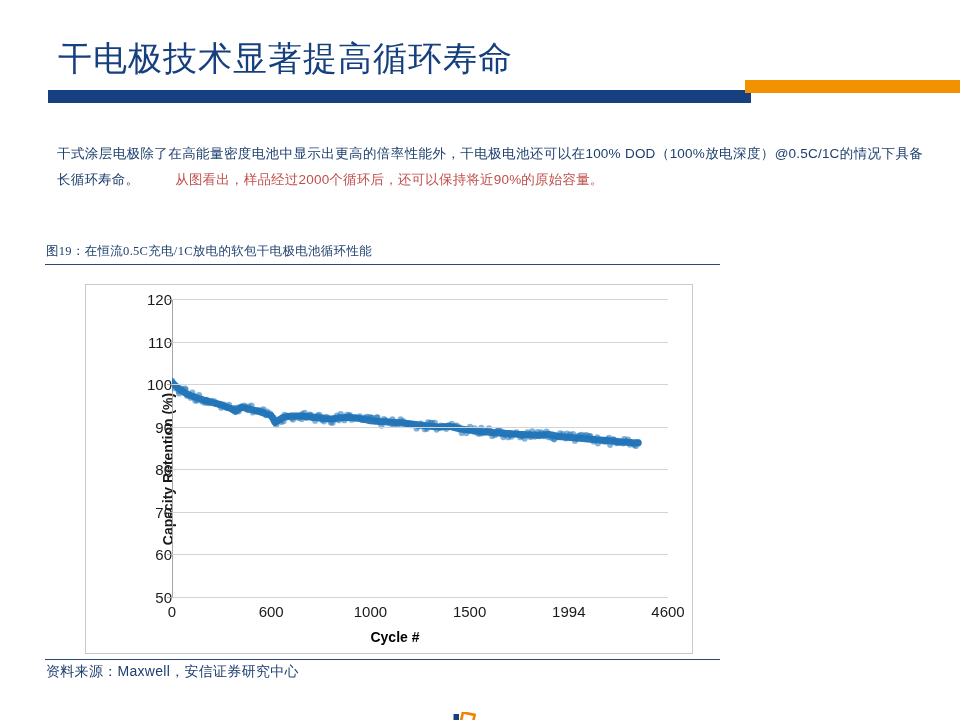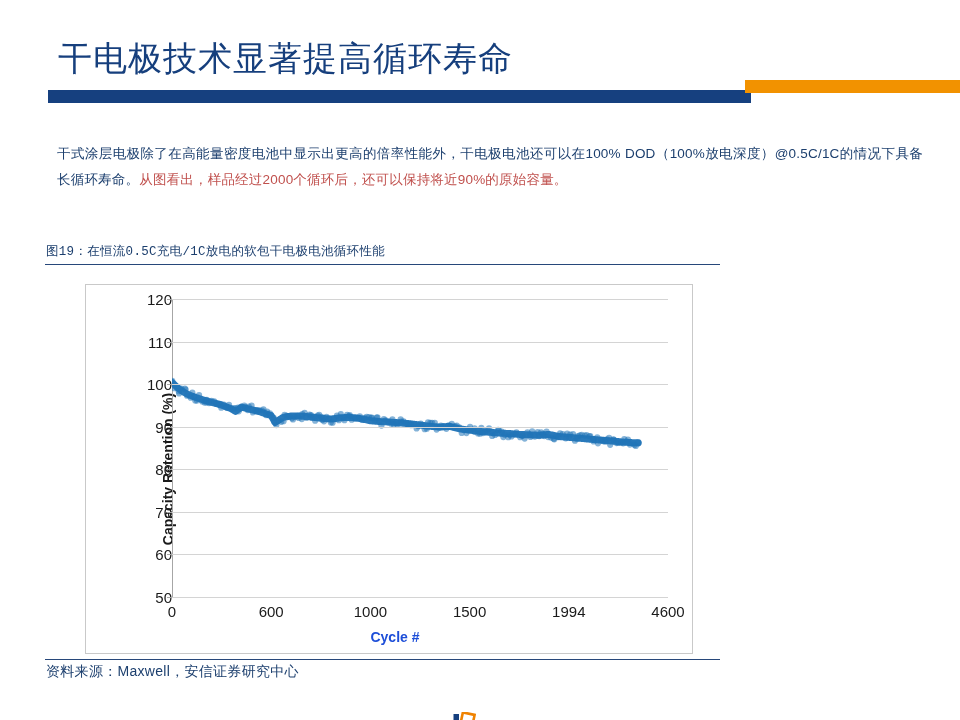--- a/index.html
+++ b/index.html
@@ -38,30 +38,30 @@
   .body-text {
     position:absolute;
     left:57px; top:141px;
     width:866px;
     font-size:13.5px;
     line-height:26px;
     color:#1c3f6e;
     text-align:justify;
     letter-spacing:.2px;
   }
-  .body-text .hl { color:#c0504d; }
+  .body-text .hl { color:#c0504d;margin-left:36px; }
   .body-text .bold { font-weight:normal; }
 
   
   .fig-caption {
     position:absolute;
     left:46px; top:243px;
     font-size:12.5px;
     color:#1c3f6e;
-    font-family:Liberation Mono, monospace;
+    font-family:Liberation Serif, serif;
     letter-spacing:.3px;
   }
   .caption-rule {
     position:absolute;
     left:45px; top:264px;
     width:675px; height:1px;
     background:#27477a;
   }
 
   
@@ -104,21 +104,21 @@
     color:#1a1a1a;
     transform:translateX(-50%);
     white-space:nowrap;
   }
   .xlabel {
     position:absolute;
     left:12px; right:0;
     text-align:center;
     font-size:14px;
     font-weight:bold;
-    color:#1d4ed8;
+    color:#000000;
   }
   .plot-area {
     position:absolute;
     left:86px; top:14px;
     width:496px; height:298px;
   }
   .gridline {
     position:absolute;
     left:0; width:100%;
     height:1px;

